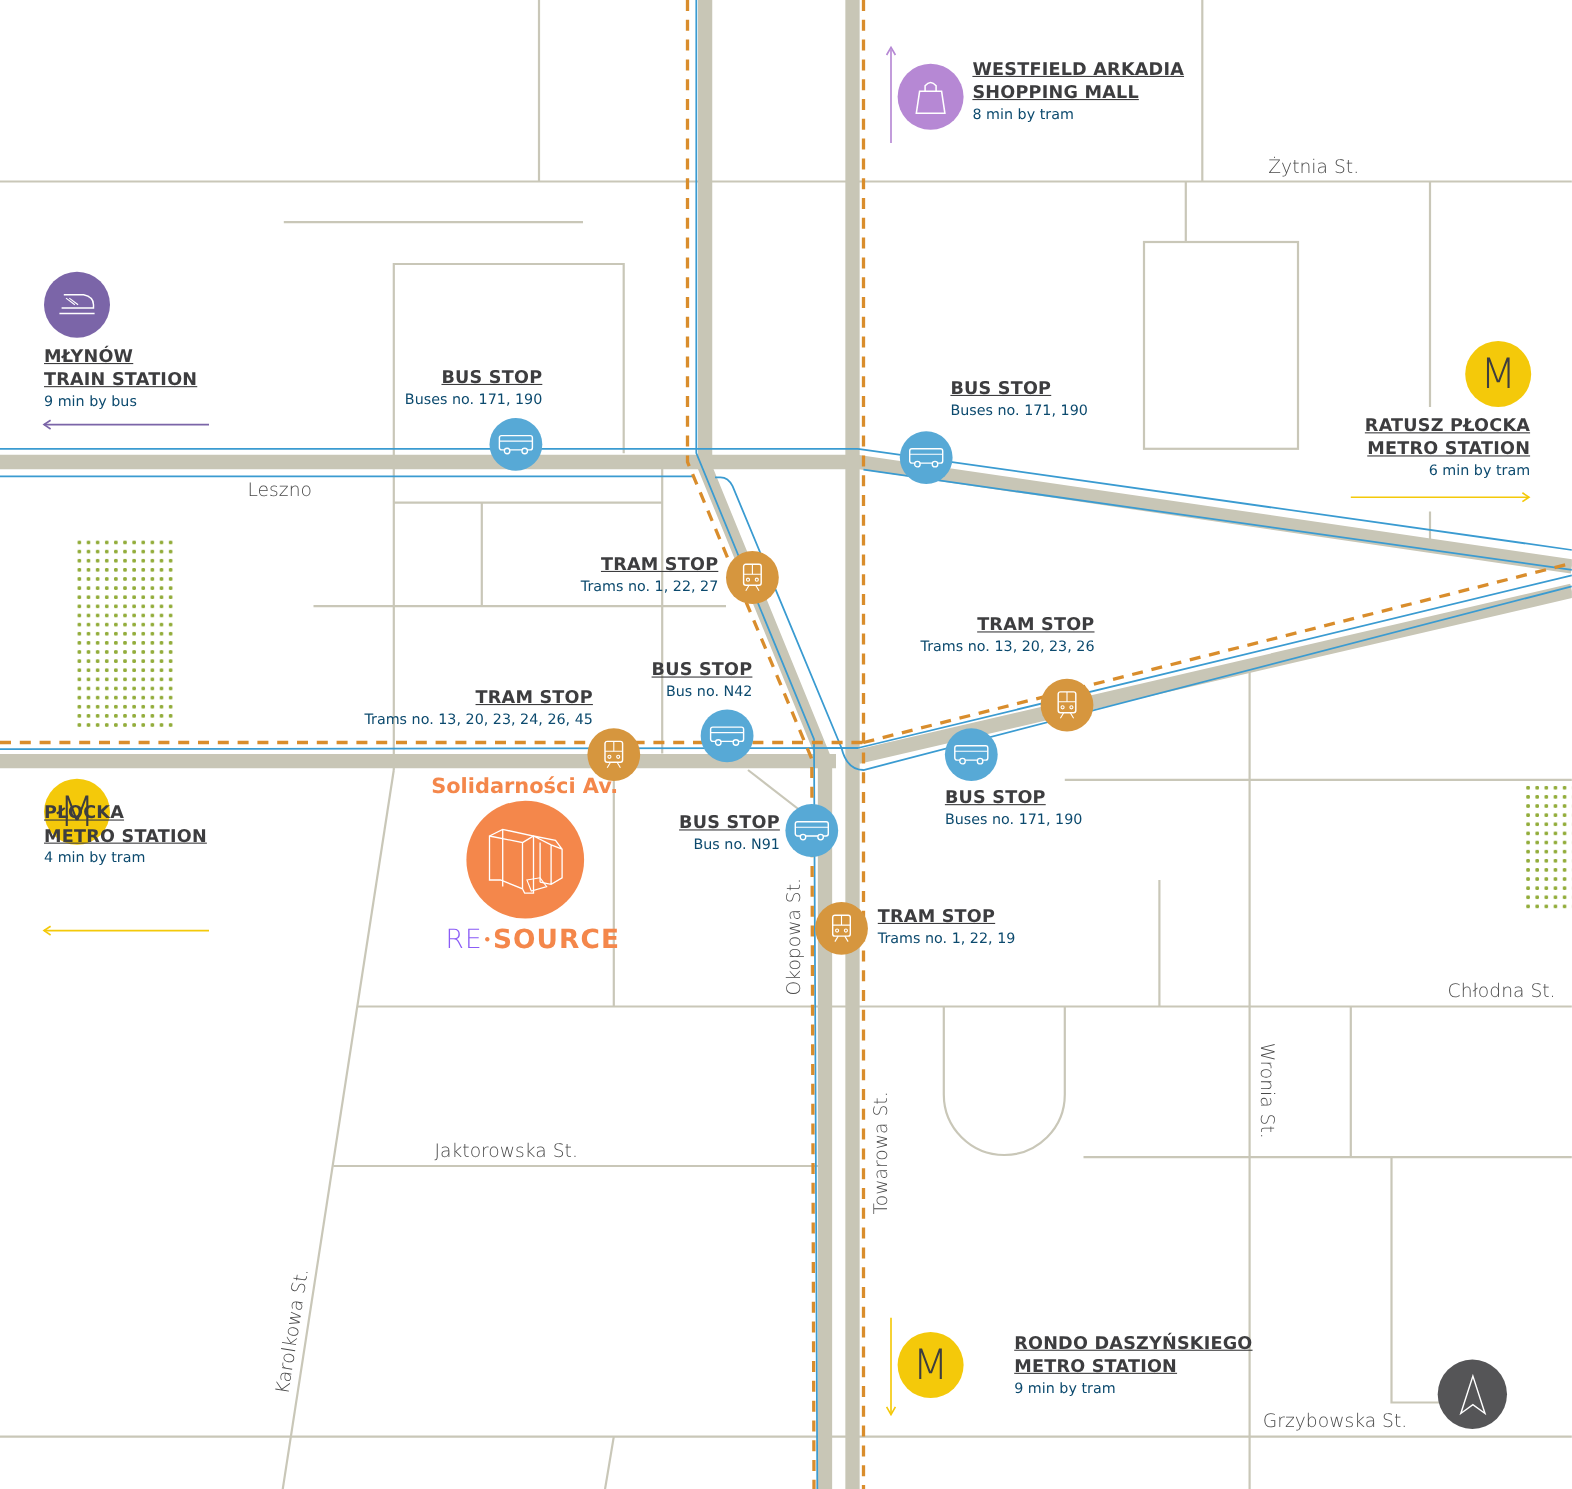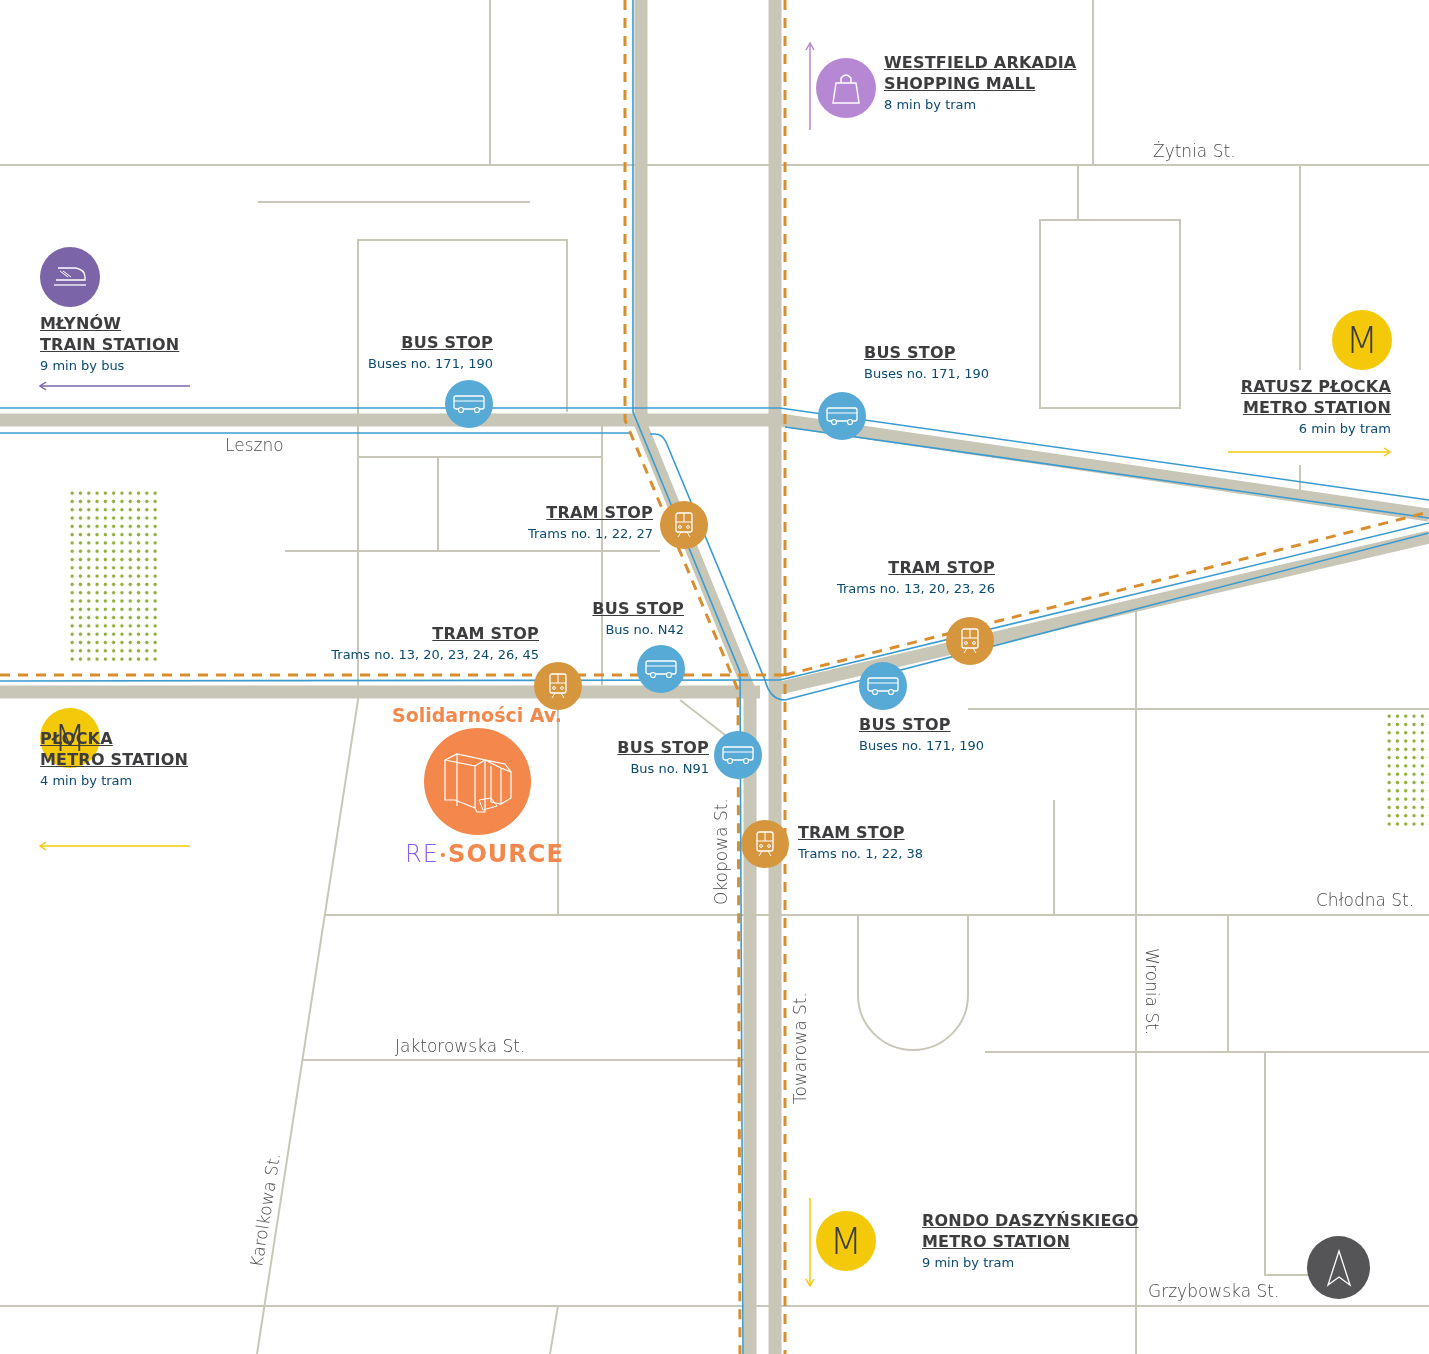--- a/index.html
+++ b/index.html
@@ -271,21 +271,21 @@
 <div class="lbl" style="left:859px;top:714px;">
   <span class="t">BUS STOP</span>
   <span class="s">Buses no. 171, 190</span>
 </div>
 <div class="lbl right" style="right:720px;top:737px;">
   <span class="t">BUS STOP</span>
   <span class="s">Bus no. N91</span>
 </div>
 <div class="lbl" style="left:798px;top:822px;">
   <span class="t">TRAM STOP</span>
-  <span class="s">Trams no. 1, 22, 38</span>
+  <span class="s">Trams no. 1, 22, 19</span>
 </div>
 
 <div style="position:absolute;left:380px;top:704px;color:#f4874b;font-family:'DejaVu Sans',sans-serif;font-weight:bold;font-size:19px;margin-left:12px;">Solidarności Av.</div>
 <div class="poi" style="left:424px;top:728px;width:107px;height:107px;background:#f4874b;">
   <svg width="74" height="64" viewBox="0 0 74 64">
     <path d="M4 10 L16 4 L44 10 L44 62 L36 62 L34 58 L14 50 L4 50 Z" fill="none" stroke="#fff" stroke-width="1.2"></path>
     <path d="M16 4 L16 56 M4 10 L34 16 L34 58" fill="none" stroke="#fff" stroke-width="1.2"></path>
     <path d="M34 16 L44 10 L64 14 L70 22 L70 48 L60 54 L50 52 M50 16 L50 52 M60 18 L60 54 M44 10 L60 18 L70 22" fill="none" stroke="#fff" stroke-width="1.2"></path>
     <path d="M38 50 L50 48 L56 56 L42 60 Z" fill="none" stroke="#fff" stroke-width="1"></path>
   </svg>

